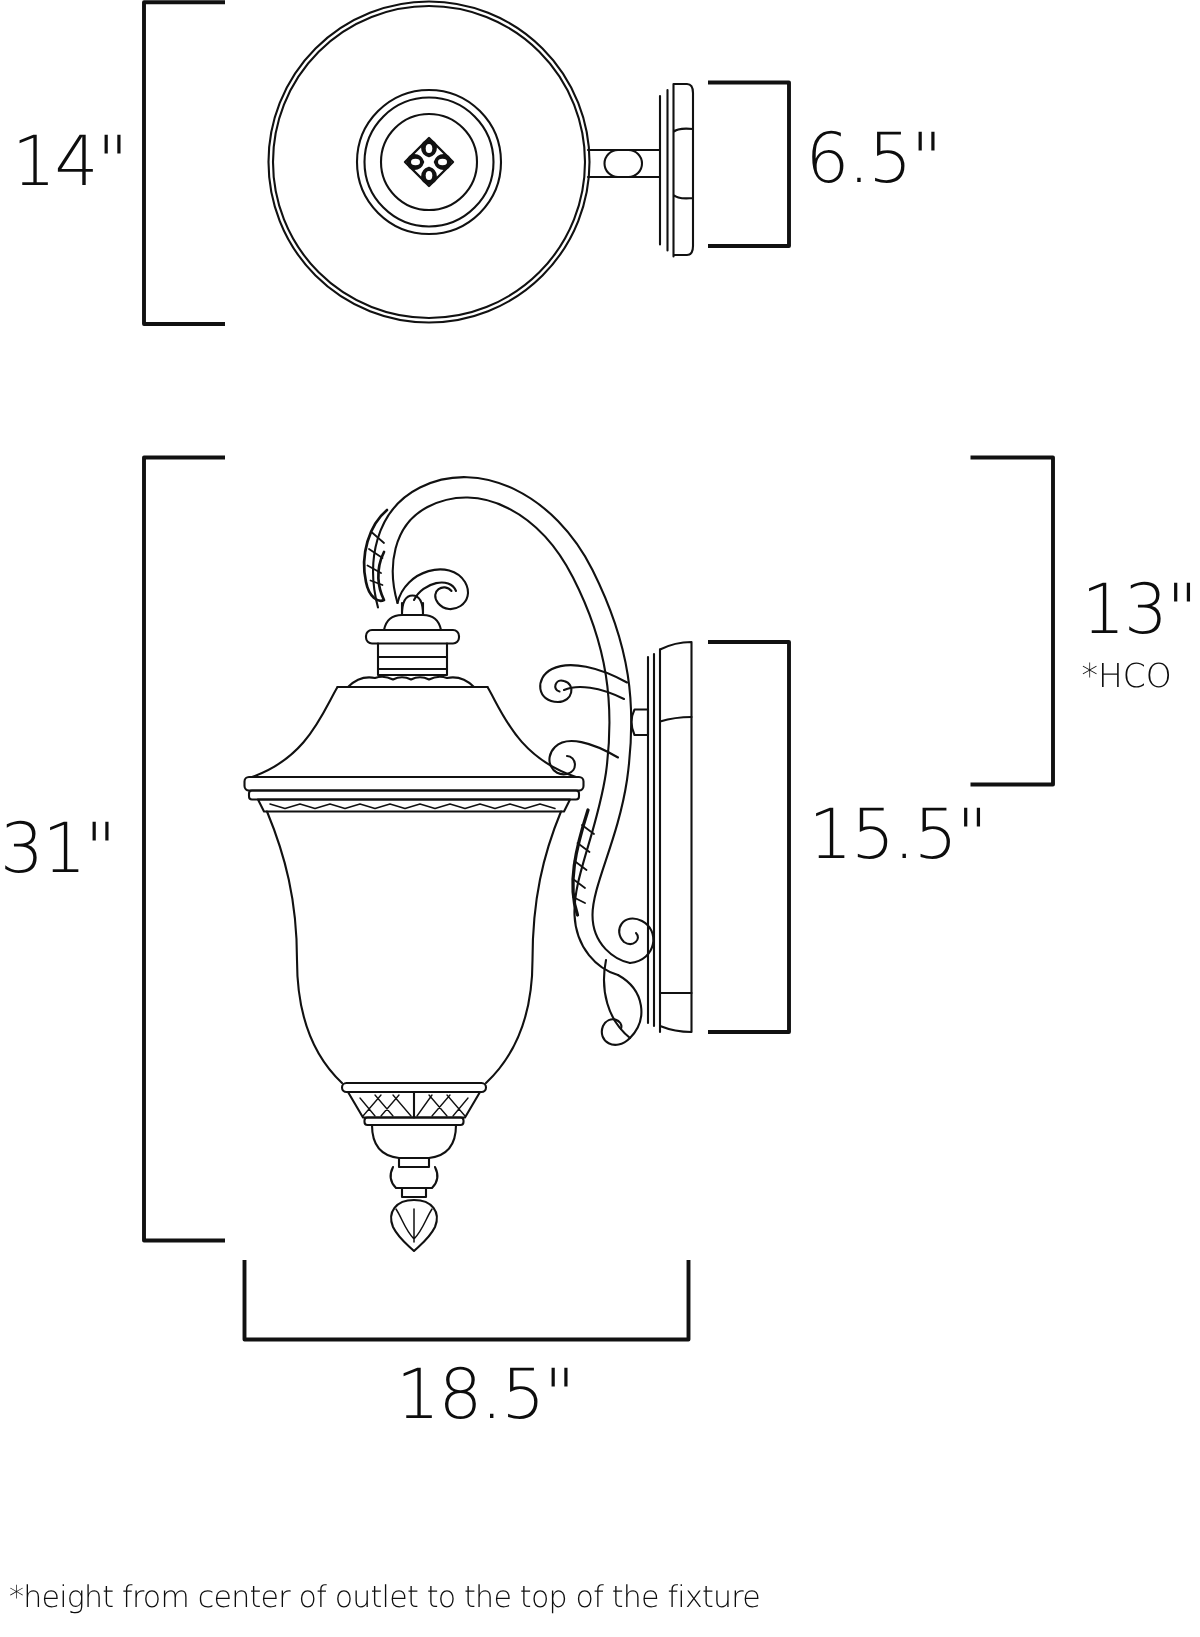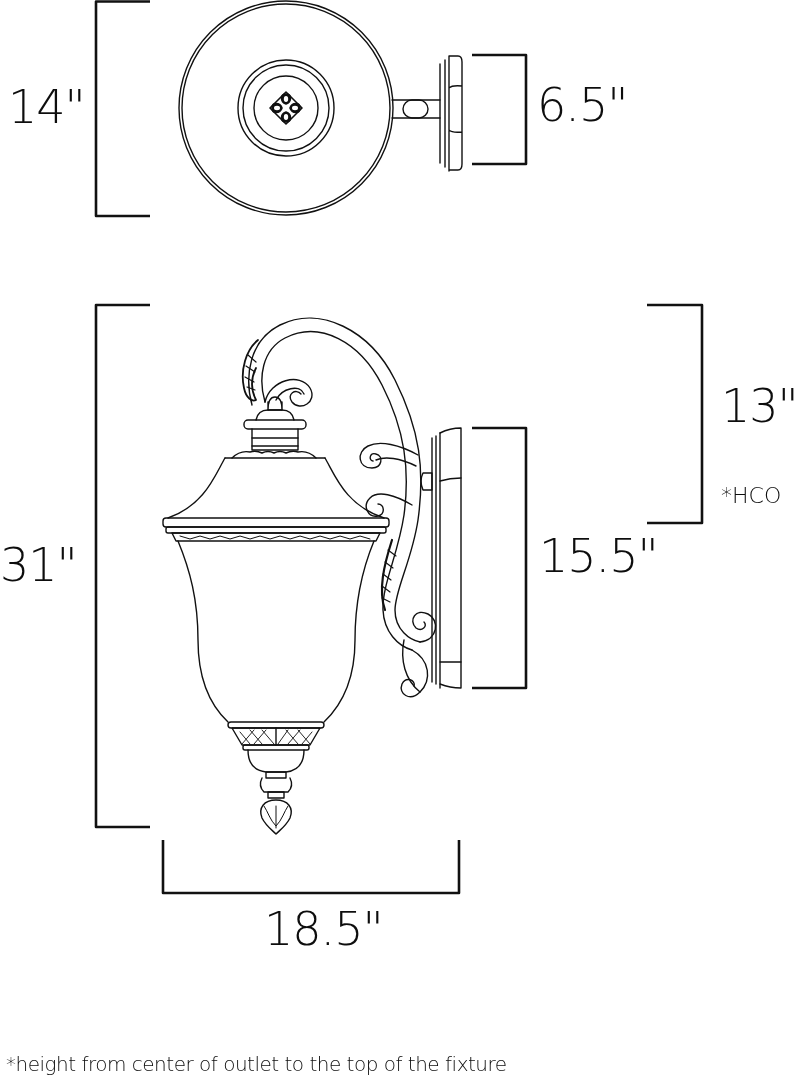--- a/index.html
+++ b/index.html
@@ -130,17 +130,17 @@
       <path d="M276 800 C264 800 258 808 262 818 C266 826 272 830 276 834 C280 830 286 826 290 818 C294 808 288 800 276 800 Z"></path>
       <path d="M264 806 C268 812 270 820 276 826 C282 820 284 812 288 806 M276 806 V828" stroke-width="1"></path>
     </g>
   </g>
 </svg>
 
 <div class="dim-label big" style="left:8px; top:84px;">14"</div>
 <div class="dim-label big" style="left:537px; top:82px;">6.5"</div>
 <div class="dim-label big" style="left:0px; top:542px;">31"</div>
 <div class="dim-label big" style="left:721px; top:383px;">13"</div>
-<div class="dim-label sub" style="left:721px; top:441px;margin-top:44px;">*HCO</div>
+<div class="dim-label sub" style="left:721px; top:441px;">*HCO</div>
 <div class="dim-label big" style="left:539px; top:533px;">15.5"</div>
 <div class="dim-label big" style="left:264px; top:906px;">18.5"</div>
 
 <div class="note">*height from center of outlet to the top of the fixture</div>
 
 </body></html>

